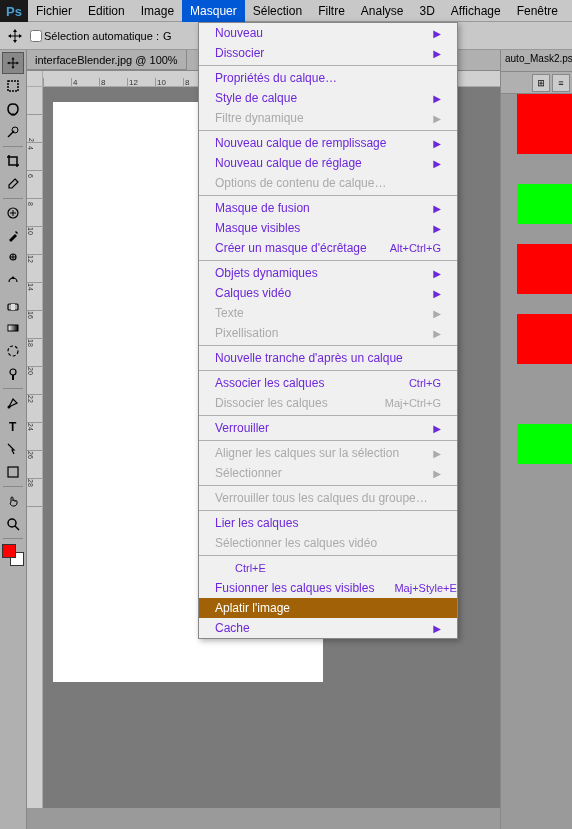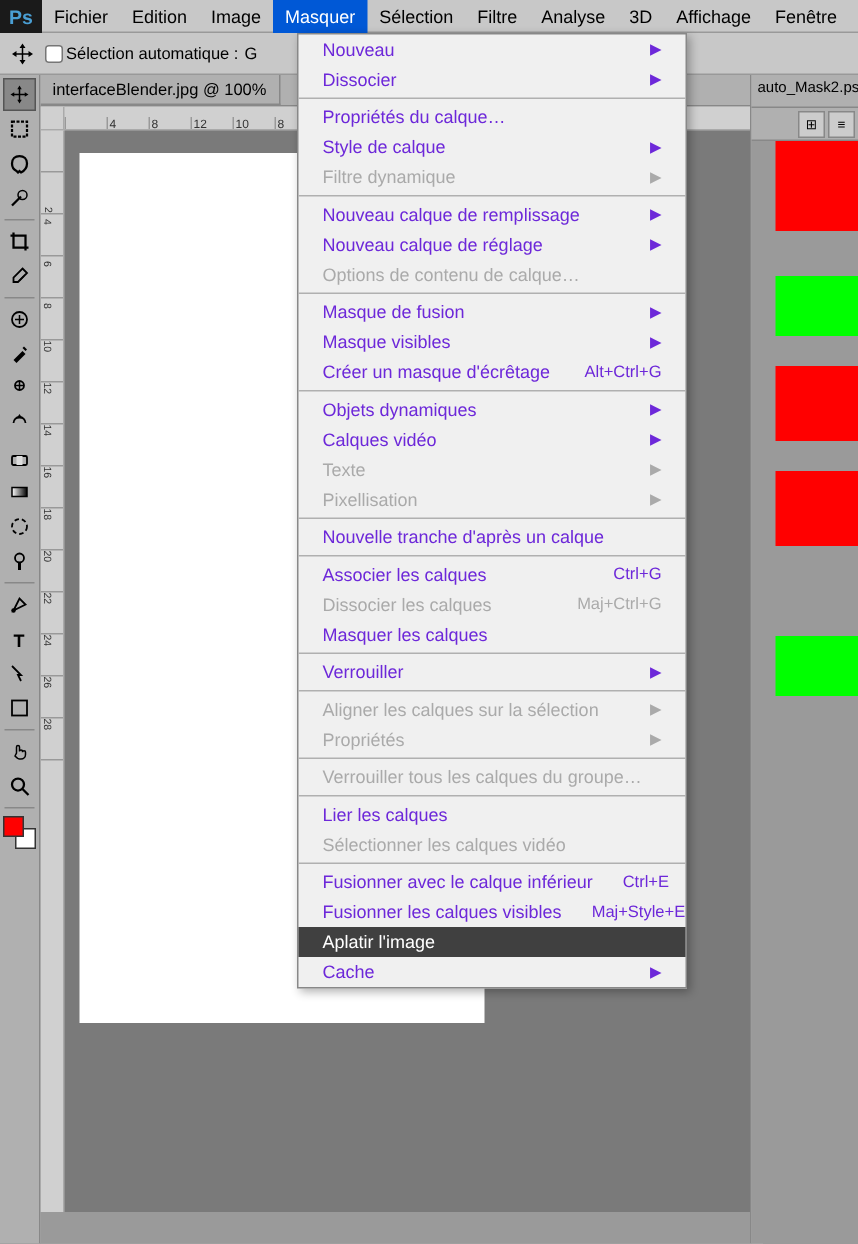--- a/index.html
+++ b/index.html
@@ -200,21 +200,21 @@
       display: flex;
       align-items: center;
       justify-content: space-between;
       cursor: pointer;
       min-height: 20px;
       font-size: 12px;
       color: #6d28d9;
       white-space: nowrap;
     }
     .dropdown-item.highlighted {
-      background: #404040;
+      background: #a16207;
       color: #fff;
     }
     .dropdown-item.disabled {
       color: #aaa;
       cursor: default;
     }
     .dropdown-separator {
       height: 1px;
       background: #b0b0b0;
       margin: 2px 0;
@@ -569,56 +569,52 @@
   <div class="dropdown-separator"></div>
 
   <div class="dropdown-item">
     <span>Associer les calques</span>
     <span class="dropdown-item-shortcut">Ctrl+G</span>
   </div>
   <div class="dropdown-item disabled">
     <span>Dissocier les calques</span>
     <span class="dropdown-item-shortcut">Maj+Ctrl+G</span>
   </div>
-  <div class="dropdown-item">
-    <span>Masquer les calques</span>
-  </div>
   <div class="dropdown-separator"></div>
 
   <div class="dropdown-item">
     <span>Verrouiller</span>
     <span class="dropdown-item-arrow">▶</span>
   </div>
   <div class="dropdown-separator"></div>
 
   <div class="dropdown-item disabled">
     <span>Aligner les calques sur la sélection</span>
     <span class="dropdown-item-arrow">▶</span>
   </div>
   <div class="dropdown-item disabled">
-    <span>Propriétés</span>
+    <span>Sélectionner</span>
     <span class="dropdown-item-arrow">▶</span>
   </div>
   <div class="dropdown-separator"></div>
 
   <div class="dropdown-item disabled">
     <span>Verrouiller tous les calques du groupe…</span>
   </div>
   <div class="dropdown-separator"></div>
 
   <div class="dropdown-item">
     <span>Lier les calques</span>
   </div>
   <div class="dropdown-item disabled">
     <span>Sélectionner les calques vidéo</span>
   </div>
   <div class="dropdown-separator"></div>
 
   <div class="dropdown-item">
-    <span>Fusionner avec le calque inférieur</span>
     <span class="dropdown-item-shortcut">Ctrl+E</span>
   </div>
   <div class="dropdown-item">
     <span>Fusionner les calques visibles</span>
     <span class="dropdown-item-shortcut">Maj+Style+E</span>
   </div>
   <div class="dropdown-item highlighted">
     <span>Aplatir l'image</span>
   </div>
   <div class="dropdown-item">

